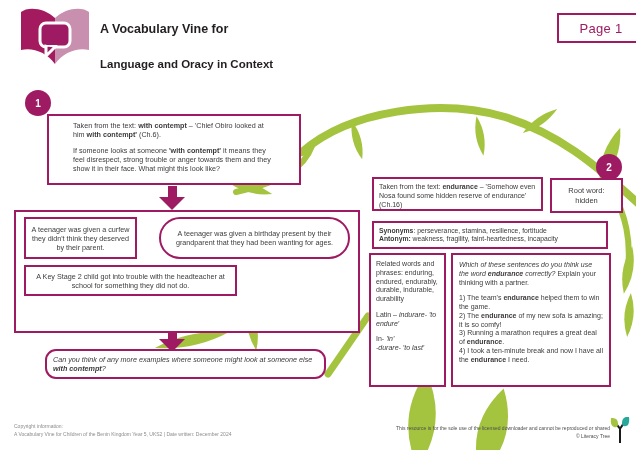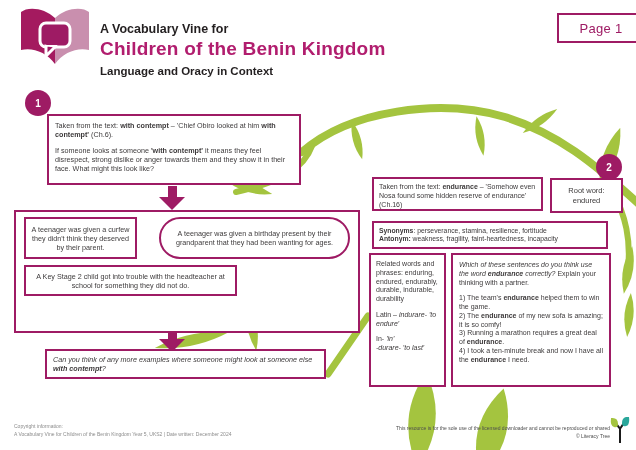--- a/index.html
+++ b/index.html
@@ -13,21 +13,21 @@
   body{
     position:relative;width:636px;height:450px;background:#ffffff;
     font-family:"Liberation Sans", sans-serif;color:var(--ink);
     overflow:hidden;
   }
   .abs{position:absolute;}
   
   .header-title-block{left:100px;top:22px;}
   .supertitle{font-size:12.5px;font-weight:700;color:#231f20;}
   .main-title{font-size:19px;font-weight:700;color:var(--title);margin-top:2px;letter-spacing:.2px;}
-  .subtitle{font-size:11.5px;font-weight:700;color:#231f20;margin-top:5px;}
+  .subtitle{font-size:11.5px;font-weight:700;color:#231f20;margin-top:22px;}
   .page-box{
     left:557px;top:13px;width:88px;height:30px;border:2px solid var(--accent);
     display:flex;align-items:center;justify-content:center;
     color:var(--accent);font-size:13px;font-weight:400;letter-spacing:.3px;
   }
   
   .wbox{
     background:#fff;border:2px solid var(--accent);z-index:2;
     font-size:7.2px;line-height:1.25;color:var(--ink);
   }
@@ -37,37 +37,37 @@
   .numcircle{
     width:26px;height:26px;border-radius:50%;background:var(--accent);
     color:#fff;font-size:10px;font-weight:700;display:flex;align-items:center;justify-content:center;
     z-index:4;
   }
   
   .down-arrow{display:flex;flex-direction:column;align-items:center;z-index:2;}
   .down-arrow .stem{width:9px;background:var(--accent);}
   .down-arrow .head{width:0;height:0;border-left:13px solid transparent;border-right:13px solid transparent;border-top:13px solid var(--accent);}
   
-  .quote-box{left:47px;top:114px;width:254px;height:71px;padding:5px 6px;}
+  .quote-box{left:47px;top:114px;width:254px;height:71px;padding:5px 24px;}
   .arrow1{left:159px;top:186px;}
   .arrow1 .stem{height:11px;}
   .scenario-box{left:14px;top:210px;width:346px;min-height:123px;padding:5px 8px 6px 8px;}
   .card{
     border:2px solid var(--accent);display:flex;align-items:center;justify-content:center;
     text-align:center;padding:2px 5px;font-size:7.2px;line-height:1.25;
   }
   .cards-row1{display:flex;gap:22px;margin-top:0;}
   .cards-row2{display:flex;gap:4px;margin-top:6px;align-items:center;}
   .card1{width:118px;min-height:42px;}
   .card2{width:200px;min-height:38px;border-radius:21px;}
   .card3{width:213px;min-height:31px;}
   .card4{width:101px;min-height:31px;}
   .arrow2{left:159px;top:333px;}
   .arrow2 .stem{height:6px;}
-  .followup-box{left:45px;top:349px;width:281px;min-height:30px;padding:4px 6px;font-style:italic;}
+  .followup-box{left:45px;top:349px;width:281px;min-height:30px;padding:4px 6px;font-style:italic;border-radius:11px;}
   
   .endq-box{left:372px;top:177px;width:171px;height:34px;padding:4px 5px;font-size:7px;}
   .root-box{left:550px;top:178px;width:73px;height:35px;display:flex;flex-direction:column;align-items:center;justify-content:center;font-size:7.5px;text-align:center;}
   .syn-box{left:372px;top:221px;width:236px;height:28px;padding:4px 5px;font-size:6.8px;}
   .related-box{left:369px;top:253px;width:77px;height:134px;padding:5px;font-size:7px;}
   .sentences-box{left:451px;top:253px;width:160px;height:134px;padding:6px;font-size:7px;}
   
   .footer-left{left:14px;top:422px;font-size:5px;color:#8c8c8c;line-height:1.6;z-index:3;}
   .footer-right{right:26px;top:424px;width:320px;text-align:right;font-size:5px;color:#4d4d4d;line-height:1.6;z-index:3;}
   
@@ -104,32 +104,31 @@
   <path d="M43,12 C53,2 70,0 77,6 L77,44 C66,41 51,46 43,58 Z" fill="#c98fae"></path>
   <g>
     <rect x="28" y="17" width="30" height="24" rx="6" fill="#9e1b64" stroke="#ffffff" stroke-width="3"></rect>
     <path d="M34,39 L34,50 L44,40 Z" fill="#9e1b64" stroke="#ffffff" stroke-width="3" stroke-linejoin="round"></path>
     <rect x="30" y="19" width="26" height="20" rx="5" fill="#9e1b64"></rect>
   </g>
 </svg>
 
 <div class="abs header-title-block">
   <div class="supertitle">A Vocabulary Vine for</div>
-  <div class="main-title">Children of the Benin Kingdom</div>
   <div class="subtitle">Language and Oracy in Context</div>
 </div>
 
 <div class="abs page-box">Page 1</div>
 
 <div class="abs numcircle" style="left:25px;top:90px;">1</div>
 
 <div class="abs wbox quote-box">
   <p><span>Taken from the text: </span><span style="font-weight: 700;">with contempt</span><span> –  'Chief Obiro looked at him </span><span style="font-weight: 700;">with contempt'</span><span> (Ch.6).</span></p>
   <div class="gap"></div>
-  <p><span>If someone looks at someone </span><span style="font-weight: 700;">'with contempt'</span><span> it means they feel disrespect, strong dislike or anger towards them and they show it in their face. </span><span style="">What might this look like?</span></p>
+  <p><span>If someone looks at someone </span><span style="font-weight: 700;">'with contempt'</span><span> it means they feel disrespect, strong trouble or anger towards them and they show it in their face. </span><span style="">What might this look like?</span></p>
 </div>
 
 <div class="abs down-arrow arrow1">
   <div class="stem"></div>
     <div class="head"></div>
 </div>
 
 <div class="abs wbox scenario-box">
   <div class="cards-row1">
     <div class="card card1">A teenager was given a curfew they didn't think they deserved by their parent.</div>
@@ -150,21 +149,21 @@
 </div>
 
 <div class="abs numcircle" style="left:596px;top:154px;">2</div>
 
 <div class="abs wbox endq-box">
   <p><span>Taken from the text: </span><span style="font-weight: 700;">endurance</span><span> – 'Somehow even Nosa found some hidden reserve of endurance' (Ch.16)</span></p>
 </div>
 
 <div class="abs wbox root-box">
   <p><span style="font-weight: 400;">Root word</span><span>:</span></p>
-  <p>endured</p>
+  <p>hidden</p>
 </div>
 
 <div class="abs wbox syn-box">
   <p><span style="font-weight: 700;">Synonyms</span><span>: perseverance, stamina, resilience, fortitude</span></p>
   <p><span style="font-weight: 700;">Antonym:</span><span> weakness, fragility, faint-heartedness, incapacity</span></p>
 </div>
 
 <div class="abs wbox related-box">
   <p><span>Related words and phrases:  enduring, endured, endurably, durable,  indurable, durability</span></p>
   <div class="gap"></div>

